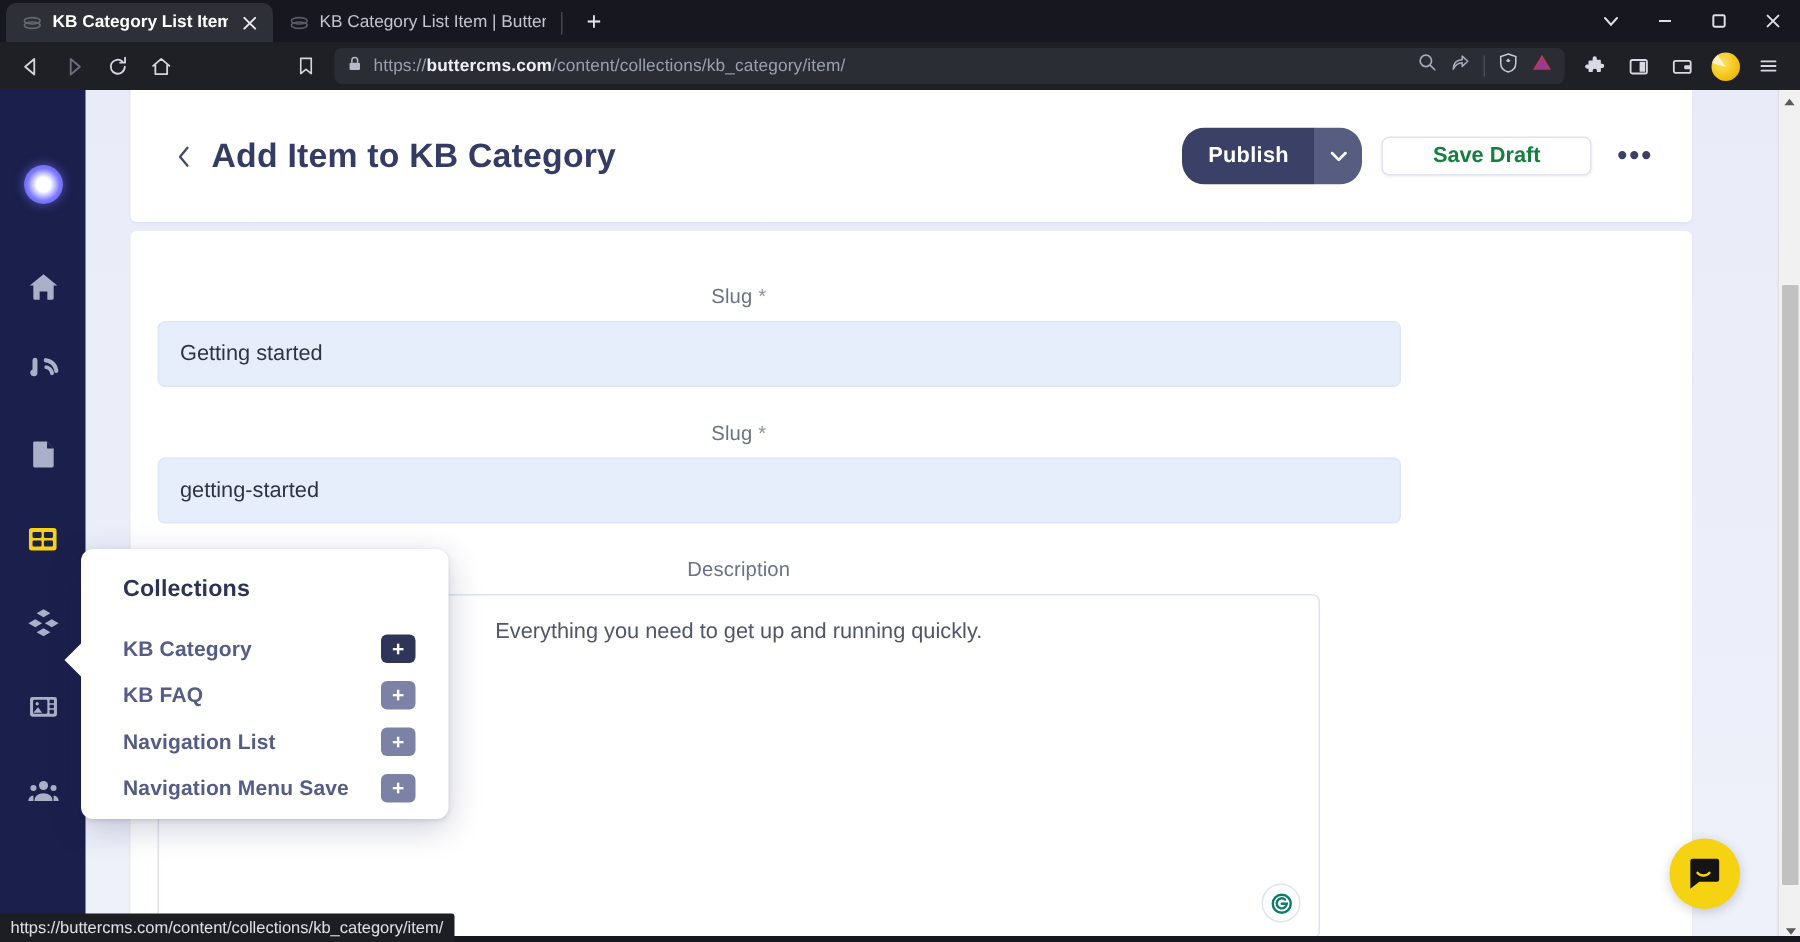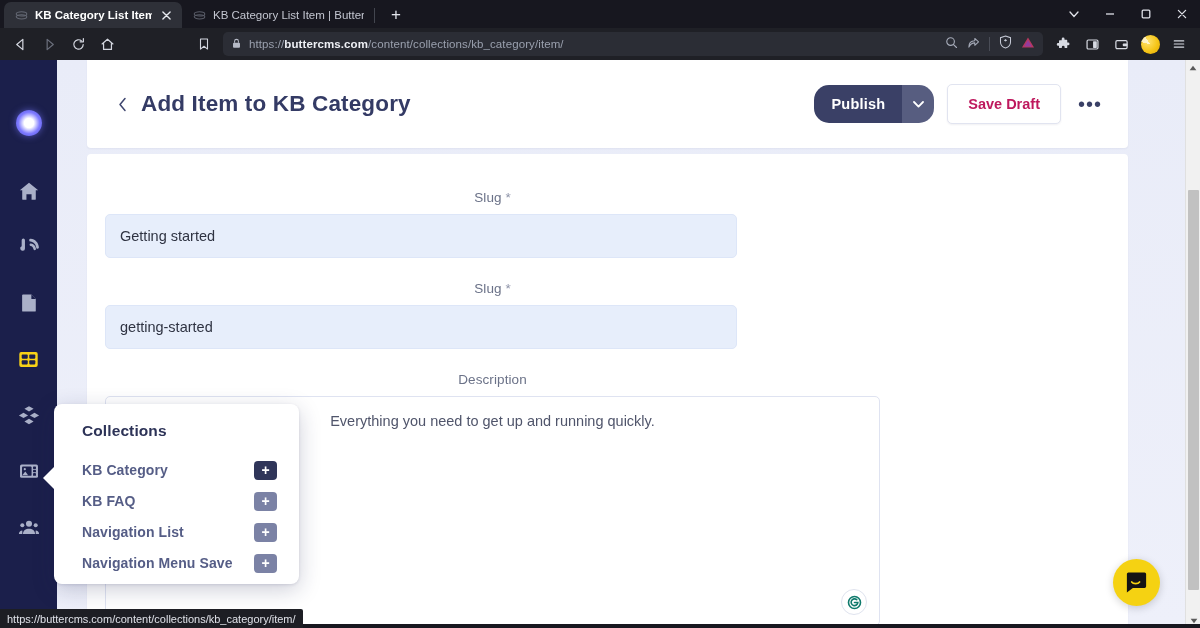--- a/index.html
+++ b/index.html
@@ -111,21 +111,20 @@
   }
   .navicon.active svg { fill: #f7d117; }
   .navicon svg { fill: #aab0c8; }
 
   
   .flyout {
     position: absolute; left: 54px; top: 306px; width: 245px; height: 180px;
     background: #fff; border-radius: 8px; z-index: 9;
     box-shadow: 0 6px 22px rgba(30,35,80,.22), 0 1px 3px rgba(30,35,80,.12);
     padding: 18px 22px 0 28px;
-    margin-top: 38px;
   }
   .flyout::before {
     content:""; position: absolute; left: -11px; top: 62px;
     width: 0; height: 0;
     border-top: 12px solid transparent; border-bottom: 12px solid transparent;
     border-right: 12px solid #fff;
   }
   .flyout-title { font-size: 15.5px; font-weight: 700; color: #2d3357; letter-spacing: .1px; }
   .flyout-list { margin-top: 15px; }
   .flyout-row {
@@ -165,39 +164,39 @@
   .publish-btn {
     background: #3a4066; color: #fff; font-size: 14.5px; font-weight: 700;
     padding: 0 17px; height: 38px; display: flex; align-items: center; letter-spacing:.2px;
   }
   .publish-caret {
     background: #575d80; width: 32px; height: 38px;
     display: flex; align-items: center; justify-content: center;
   }
   .save-draft {
     background: #fff; border: 1px solid #e1e4f0; border-radius: 5px;
-    height: 40px; padding: 0 20px; display: flex; align-items: center;
-    font-size: 14.5px; font-weight: 700; color: #be185d;
+    height: 26px; padding: 0 33px; display: flex; align-items: center;
+    font-size: 14.5px; font-weight: 700; color: #15803d;
     box-shadow: 0 1px 2px rgba(40,48,90,.07);
   }
   .kebab { color: #3a4066; font-size: 20px; letter-spacing: 1px; padding: 0 4px; line-height: 1;}
 
   .form-card {
     position: absolute; left: 30px; top: 94px; width: 1041px; height: 500px;
     background: #fff; border-radius: 4px;
     padding: 36px 0 0 18px;
     box-shadow: 0 1px 2px rgba(40,48,90,.05);
   }
   .field { margin-bottom: 23px; width: 775px; }
   .field-label {
     font-size: 13.5px; color: #6b7288; margin-bottom: 9px; display: block; letter-spacing: .1px;
   }
   .field-label .req { color: #8d93a8; }
   .text-input {
-    width: 632px; height: 44px; background: #e7eefb; border: 1px solid #dde6f8;
+    width: 829px; height: 44px; background: #e7eefb; border: 1px solid #dde6f8;
     border-radius: 5px; padding: 0 14px;
     font-size: 14.5px; color: #2f3342; display: flex; align-items: center;
     font-family: "Liberation Sans", sans-serif;
   }
   .textarea-box {
     width: 775px; height: 230px; background: #fff; border: 1px solid #dfe3f1;
     border-radius: 5px; padding: 14px 14px; position: relative;
     font-size: 14.5px; color: #50556b; line-height: 1.4;
   }
   .grammarly {

